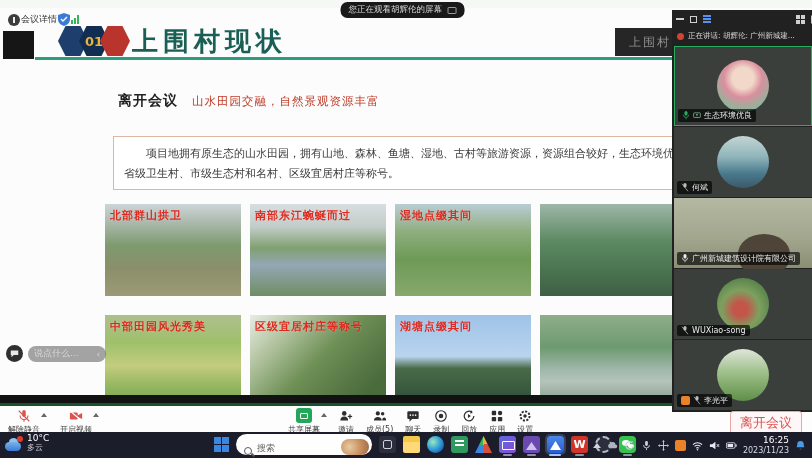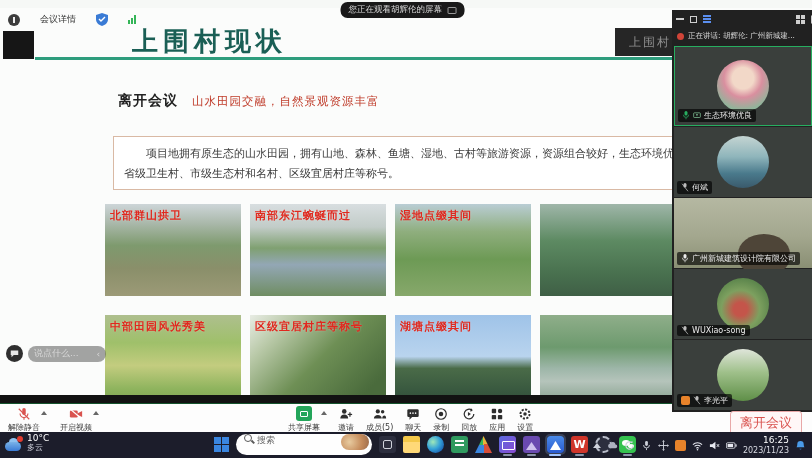--- a/index.html
+++ b/index.html
@@ -9,21 +9,21 @@
 
   
   .share-area { position:absolute; left:0; top:0; width:812px; height:403px; background:#f6f8f6; overflow:hidden; }
   .slide-bg { position:absolute; left:0; top:8px; width:812px; height:395px; background:#fbfcfb; }
 
   .share-banner { position:absolute; left:50%; top:2px; transform:translateX(-53%); z-index:8;
     background:#191919; color:#dcdcdc; font-size:8.5px; padding:2px 8px; border-radius:7px;
     display:flex; align-items:center; gap:5px; white-space:nowrap; }
   .share-banner .mini-screen { width:9px; height:7px; border:1px solid #9a9a9a; border-radius:1px; }
 
-  .overlay-row { position:absolute; left:8px; top:13px; display:flex; align-items:center; gap:20px; z-index:7; }
+  .overlay-row { position:absolute; left:8px; top:13px; display:flex; align-items:center; gap:1px; z-index:7; }
   .info-circle { width:12px; height:12px; border-radius:50%; background:#3c3c3c; position:relative; }
   .info-circle::after { content:""; position:absolute; left:5px; top:3px; width:2px; height:6px; background:#eee; }
   .md-label { font-size:9px; color:#333; }
   .shield { width:12px; height:13px; }
   .sig { display:flex; align-items:flex-end; gap:1px; height:9px; }
   .sig i { display:block; width:2px; background:#35b558; }
   .sig i:nth-child(1){height:4px} .sig i:nth-child(2){height:6px} .sig i:nth-child(3){height:9px}
 
   .left-black-block { position:absolute; left:3px; top:31px; width:31px; height:28px; background:#161616; }
   .corner-dark { position:absolute; left:615px; top:28px; width:197px; height:28px; background:#262626; color:#8e8e8e; font-size:12px; display:flex; align-items:center; padding-left:14px; letter-spacing:2px; }
@@ -63,21 +63,21 @@
   .slide-bottom-strip { position:absolute; left:0; top:395px; width:812px; height:8px; background:#121212; }
 
   
   .chat-float { position:absolute; left:6px; top:345px; display:flex; align-items:center; gap:5px; z-index:7; }
   .chat-circle { width:17px; height:17px; border-radius:50%; background:#2f2f2f; display:flex; align-items:center; justify-content:center; }
   .chat-circle svg { width:9px; height:9px; }
   .chat-pill { width:78px; height:16px; border-radius:8px; background:rgba(90,90,90,.55); color:#d8d8d8;
     font-size:9px; display:flex; align-items:center; justify-content:space-between; padding:0 6px; }
 
   
-  .toolbar { position:absolute; left:0; top:403px; width:812px; height:29px; background:#fdfdfd; border-top:1px solid #14532d; z-index:4; }
+  .toolbar { position:absolute; left:0; top:403px; width:812px; height:29px; background:#fdfdfd; border-top:3px solid #14532d; z-index:4; }
   .tb-group { position:absolute; top:2px; display:flex; gap:12px; }
   .tb-left { left:8px; }
   .tb-center { left:288px; }
   .titem { display:flex; flex-direction:column; align-items:center; gap:1px; font-size:8px; color:#3c3c3c; position:relative; cursor:default; }
   .ticon { height:15px; display:flex; align-items:center; justify-content:center; }
   .ticon svg { width:14px; height:14px; }
   .caret-up { position:absolute; right:-7px; top:5px; width:0; height:0; border-left:3px solid transparent; border-right:3px solid transparent; border-bottom:4px solid #666; }
   .share-ico { width:16px; height:15px; background:#23a55a; border-radius:3px; display:flex; align-items:center; justify-content:center; }
   .share-ico i { display:block; width:8px; height:6px; border:1px solid #fff; border-radius:1px; }
 
@@ -133,21 +133,21 @@
   .wtxt { display:flex; flex-direction:column; line-height:1.1; }
   .wtemp { font-size:9px; color:#fff; }
   .wdesc { font-size:8px; color:#c7c9d4; }
 
   .tb-center-group { position:absolute; left:214px; top:2px; display:flex; align-items:center; gap:7px; }
   .start { width:15px; height:15px; background:
       linear-gradient(#3a86e0,#3a86e0) 0 0/7px 7px no-repeat,
       linear-gradient(#3a86e0,#3a86e0) 8px 0/7px 7px no-repeat,
       linear-gradient(#3a86e0,#3a86e0) 0 8px/7px 7px no-repeat,
       linear-gradient(#3a86e0,#3a86e0) 8px 8px/7px 7px no-repeat; }
-  .search-pill { width:136px; height:21px; border-radius:11px; background:#fefefe; display:flex; align-items:flex-start; gap:5px; padding:0 3px 0 8px; }
+  .search-pill { width:136px; height:21px; border-radius:11px; background:#fefefe; display:flex; align-items:flex-end; gap:5px; padding:0 3px 0 8px; }
   .search-glyph { width:8px; height:8px; border:1.5px solid #5a5a5a; border-radius:50%; position:relative; flex:none; }
   .search-glyph::after { content:""; position:absolute; left:6px; top:6px; width:4px; height:1.5px; background:#5a5a5a; transform:rotate(45deg); }
   .search-text { font-size:9px; color:#666; flex:1; }
   .search-img { width:28px; height:16px; border-radius:8px; background:radial-gradient(circle at 30% 50%,#e8cba0,#c48a5a 60%,#9a6a4a); flex:none; }
 
   .app { width:17px; height:17px; position:relative; border-radius:3px; }
   .app .runline { position:absolute; left:4px; bottom:-3px; width:9px; height:2px; background:#8a93a8; border-radius:1px; }
   .app-taskview { background:#2c2e3e; } .app-taskview::after{content:"";position:absolute;inset:4px;border:1.5px solid #cfd2dc;border-radius:2px;}
   .app-folder { background:linear-gradient(180deg,#f4c84a 0 35%,#ffd978 35% 100%); border-radius:2px; }
   .app-edge { border-radius:50%; background:radial-gradient(circle at 35% 35%,#9fe8b9,#35a3d8 45%,#1a5fb0 80%); }
@@ -177,20 +177,27 @@
 <div id="app">
 
   <div class="share-area">
     <div class="slide-bg"></div>
 
     <div class="left-black-block"></div>
     <div class="corner-dark">
       <span>上围村</span>
     </div>
 
+    <div class="logo">
+      <div class="hex h1"></div>
+      <div class="hex h2">
+          <span>01</span>
+        </div>
+      <div class="hex h3"></div>
+    </div>
     <div class="slide-title">上围村现状</div>
     <div class="green-rule"></div>
 
     <div class="section-row">
       <span class="section-title">离开会议</span>
       <span class="section-sub">山水田园交融，自然景观资源丰富</span>
     </div>
 
     <div class="body-box">
       <p>项目地拥有原生态的山水田园，拥有山地、森林、鱼塘、湿地、古村等旅游资源，资源组合较好，生态环境优良，先后获评省级卫生村、市级生态村和名村、区级宜居村庄等称号。</p>

